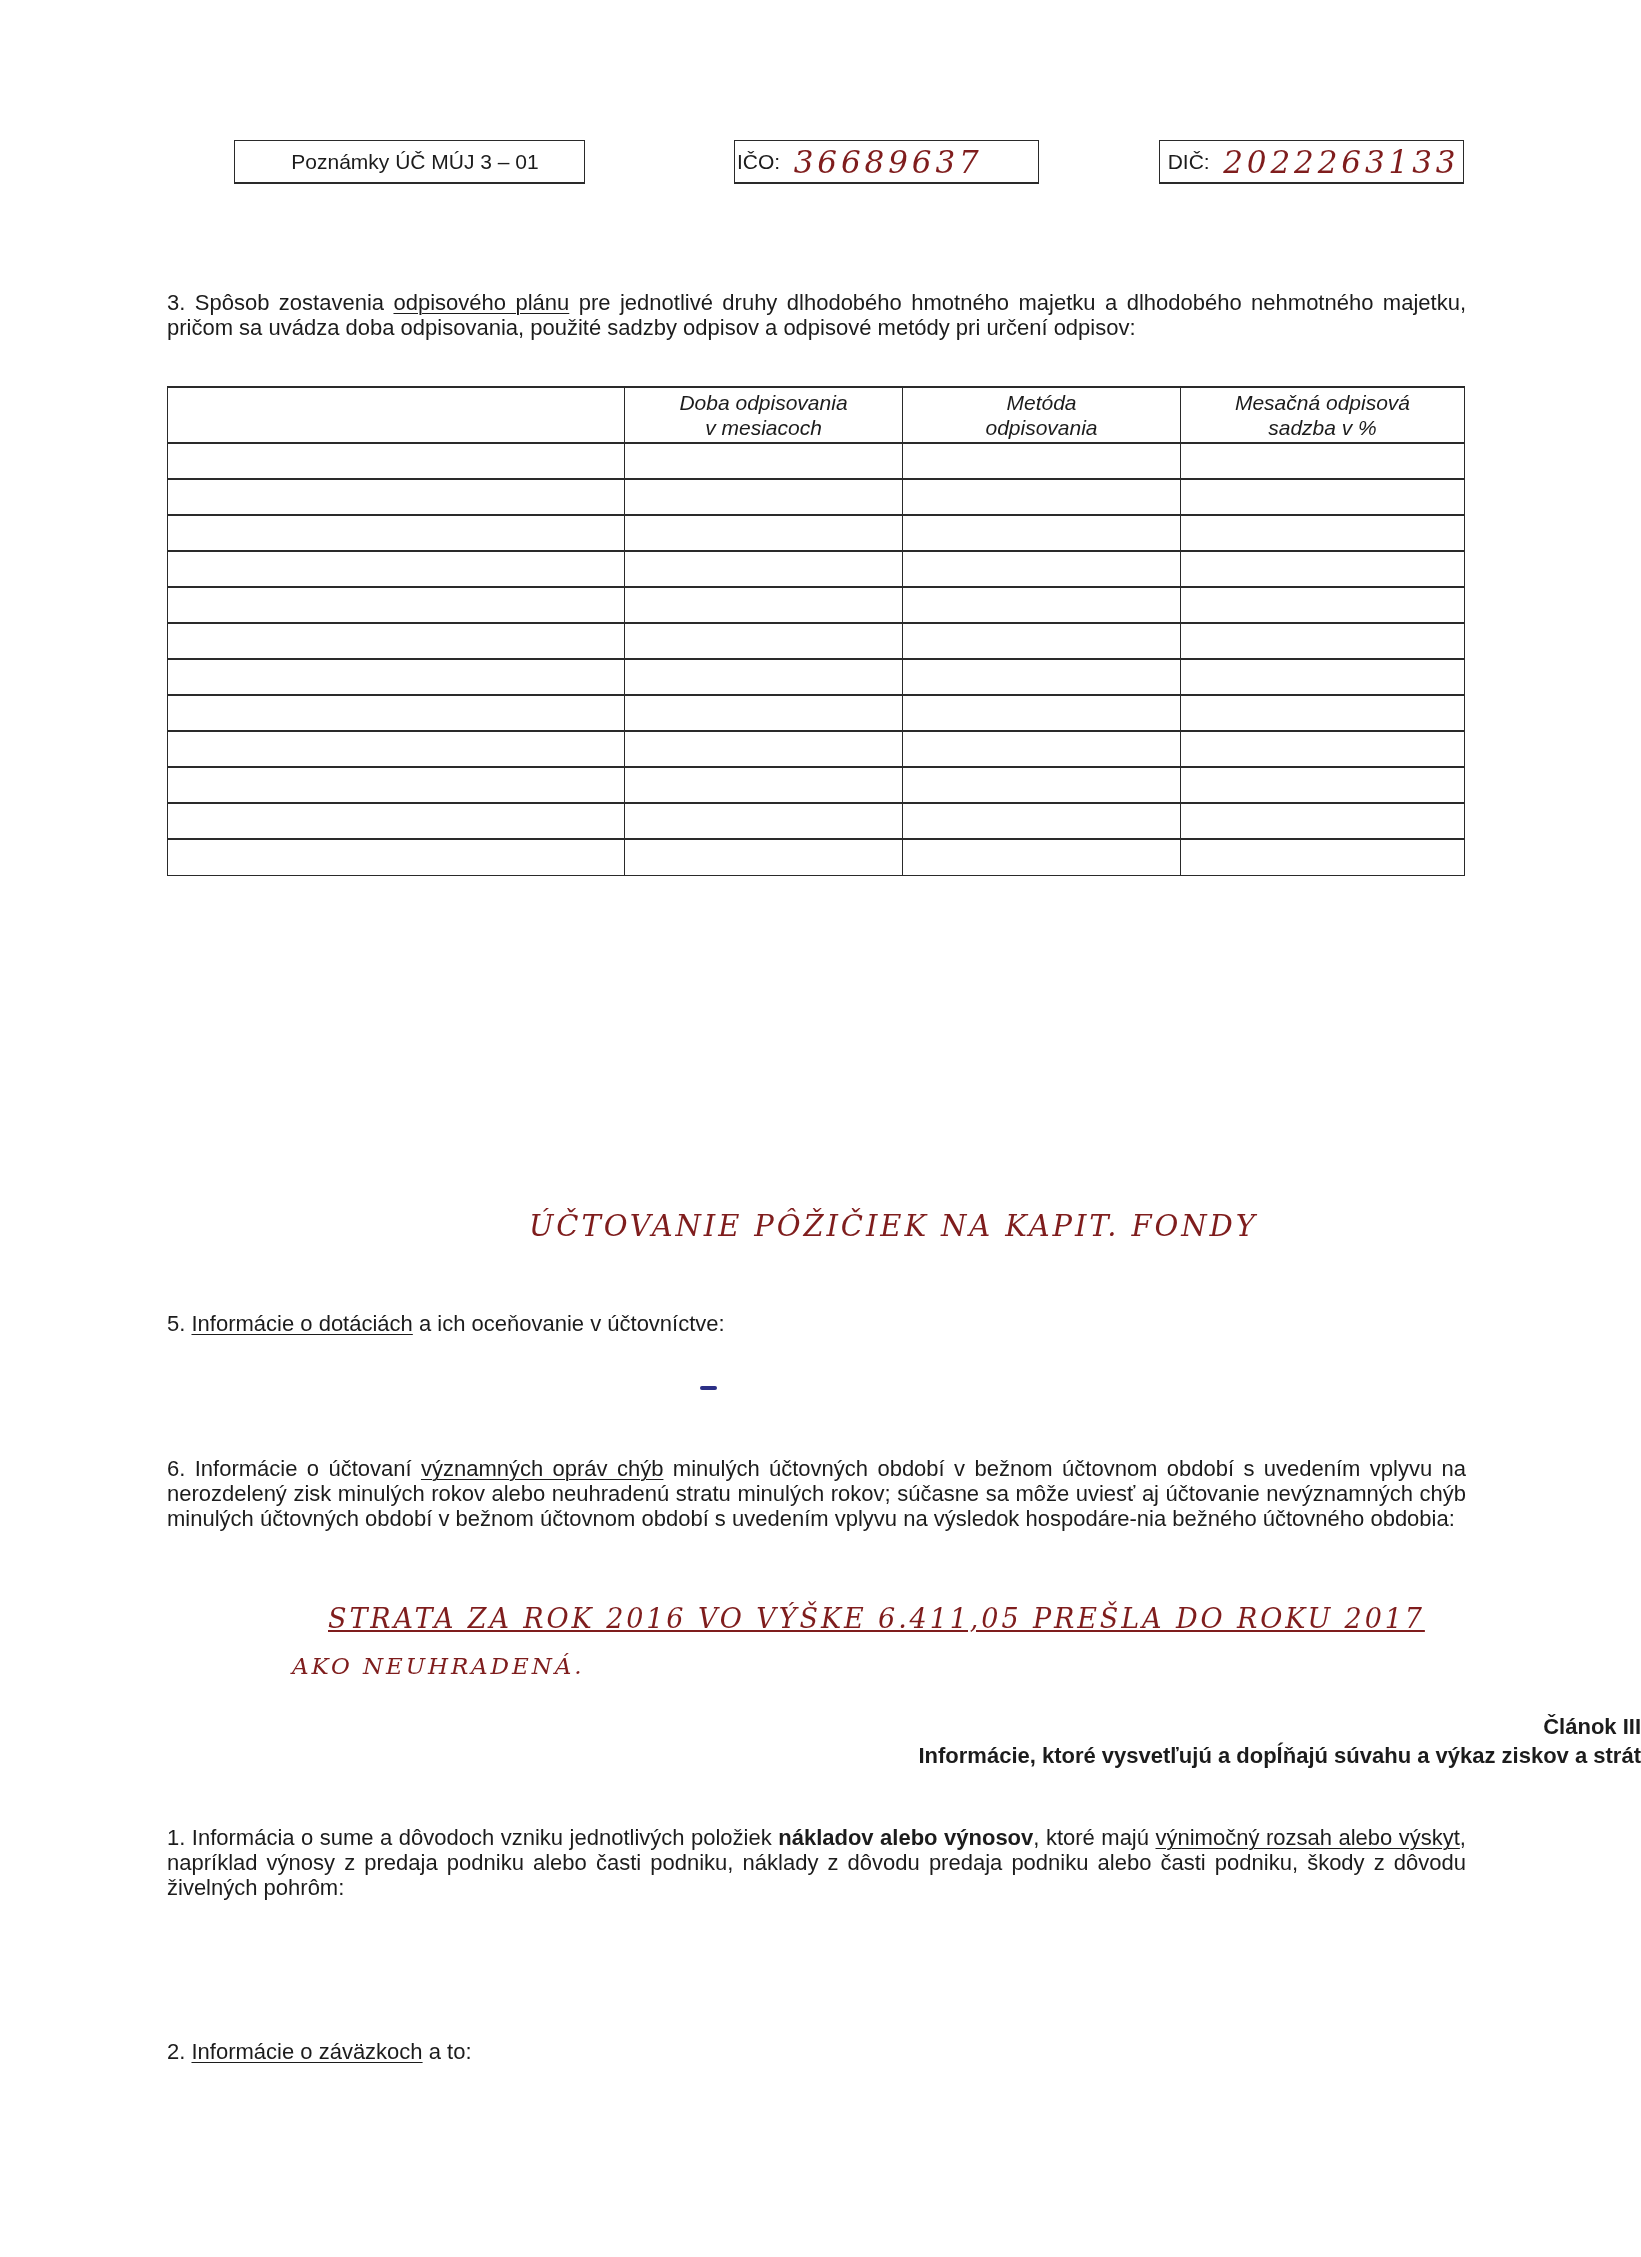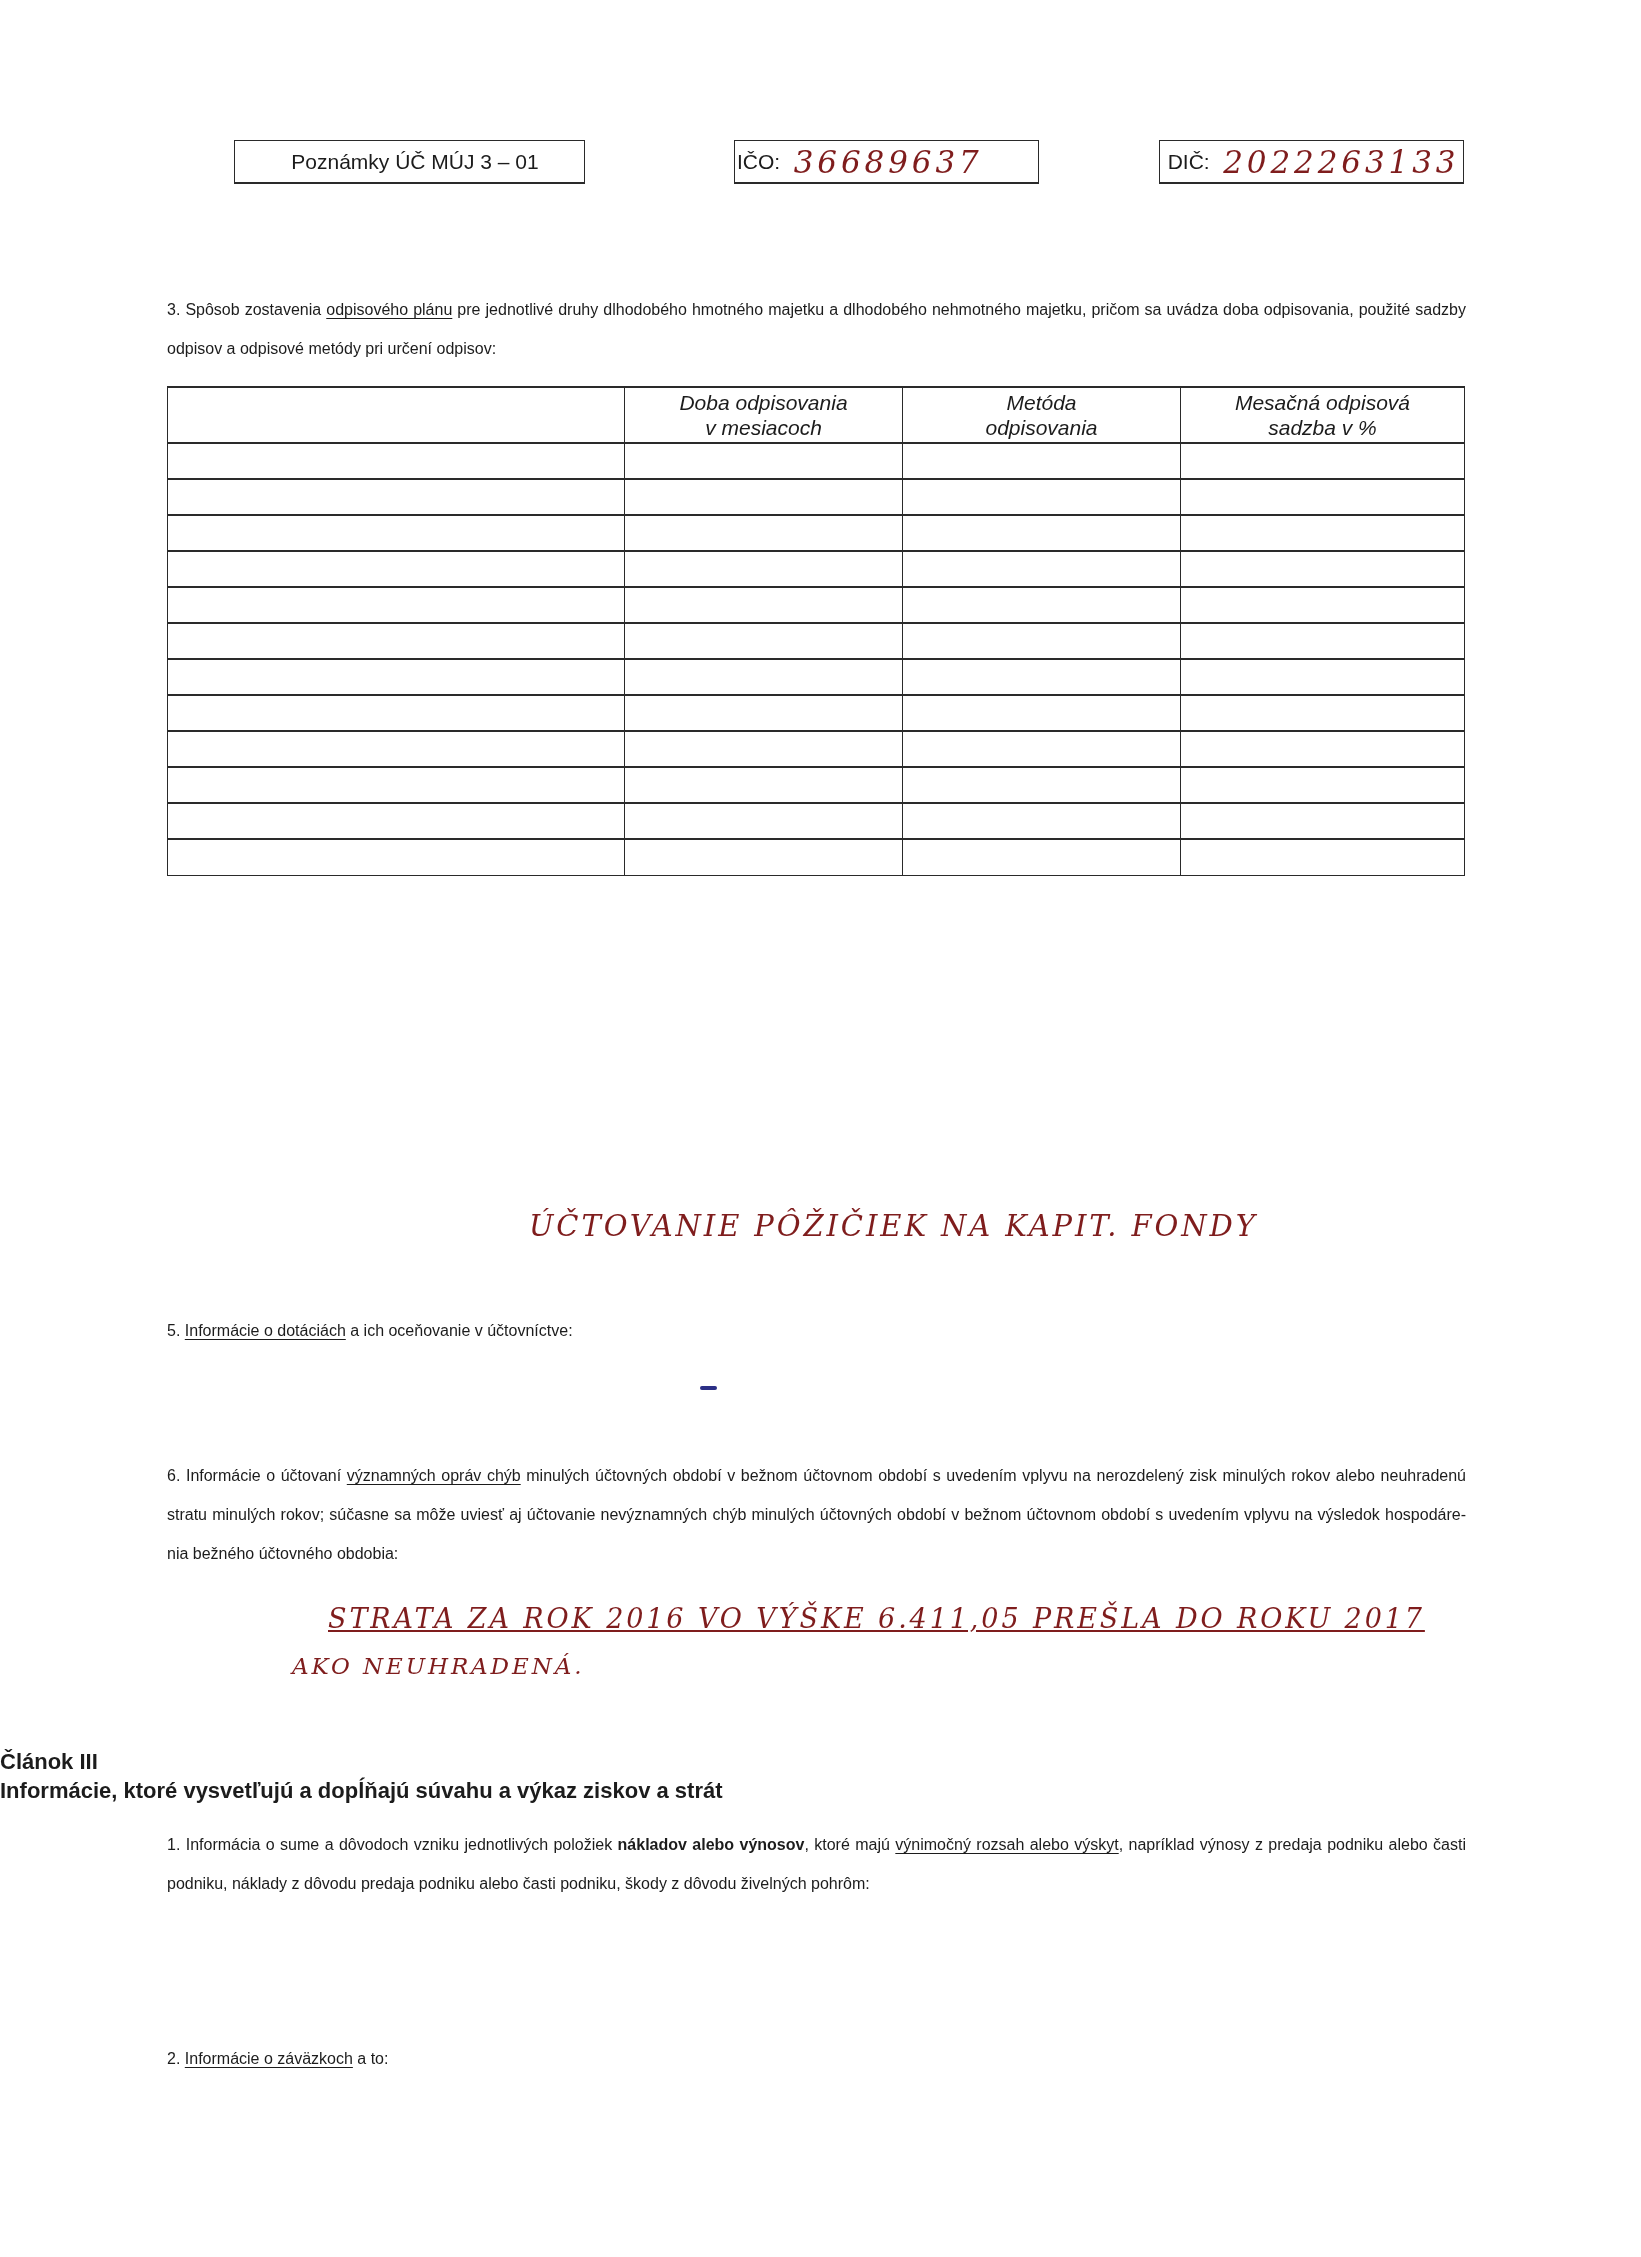--- a/index.html
+++ b/index.html
@@ -32,22 +32,22 @@
     .hand {
       font-family: "DejaVu Serif", serif;
       font-style: italic;
       color: #7f1d1d;
     }
     .hbox .hand { font-size: 31px; letter-spacing: 3.9px; }
 
     .para {
       position: absolute;
       left: 167px; width: 1299px;
-      font-size: 16px;
-      line-height: 39px;
+      font-size: 22px;
+      line-height: 25px;
       text-align: justify;
     }
     .para u { text-decoration-thickness: 1px; text-underline-offset: 2.9px; }
 
     
     table.dep {
       position: absolute;
       left: 167px; top: 386px;
       width: 1297px;
       border-collapse: collapse;
@@ -78,22 +78,22 @@
       position: absolute;
       font-size: 29px;
       letter-spacing: 2.9px;
       white-space: nowrap;
     }
     .dash {
       position: absolute; left: 700px; top: 1386px;
       width: 17.4px; height: 3.9px; background: #2b2f86; border-radius: 1.9px;
     }
     .article {
-      position: absolute; left: 0; width: 1641px; text-align: left;
-      font-weight: bold; font-size: 22px; margin-top: 35px;
+      position: absolute; left: 0; width: 1641px; text-align: right;
+      font-weight: bold; font-size: 22px;
     }
   </style>
 </head>
 <body>
 
 <div class="page">
 
   <div class="hbox form">
     <span>Poznámky ÚČ MÚJ 3 – 01</span>
   </div>

